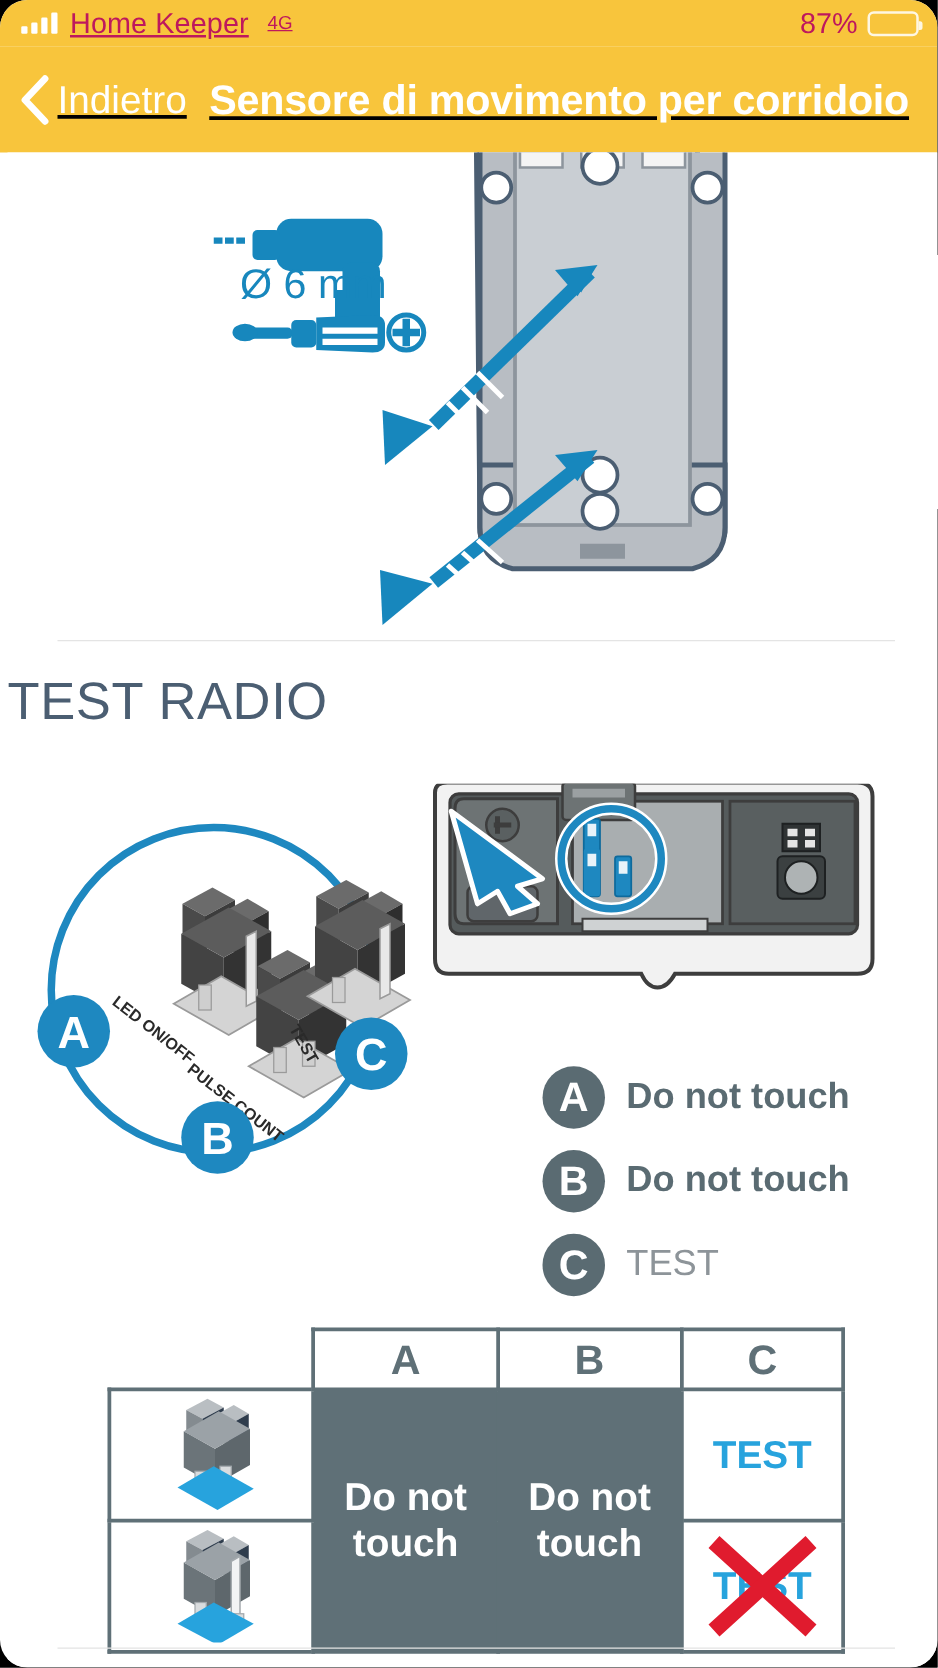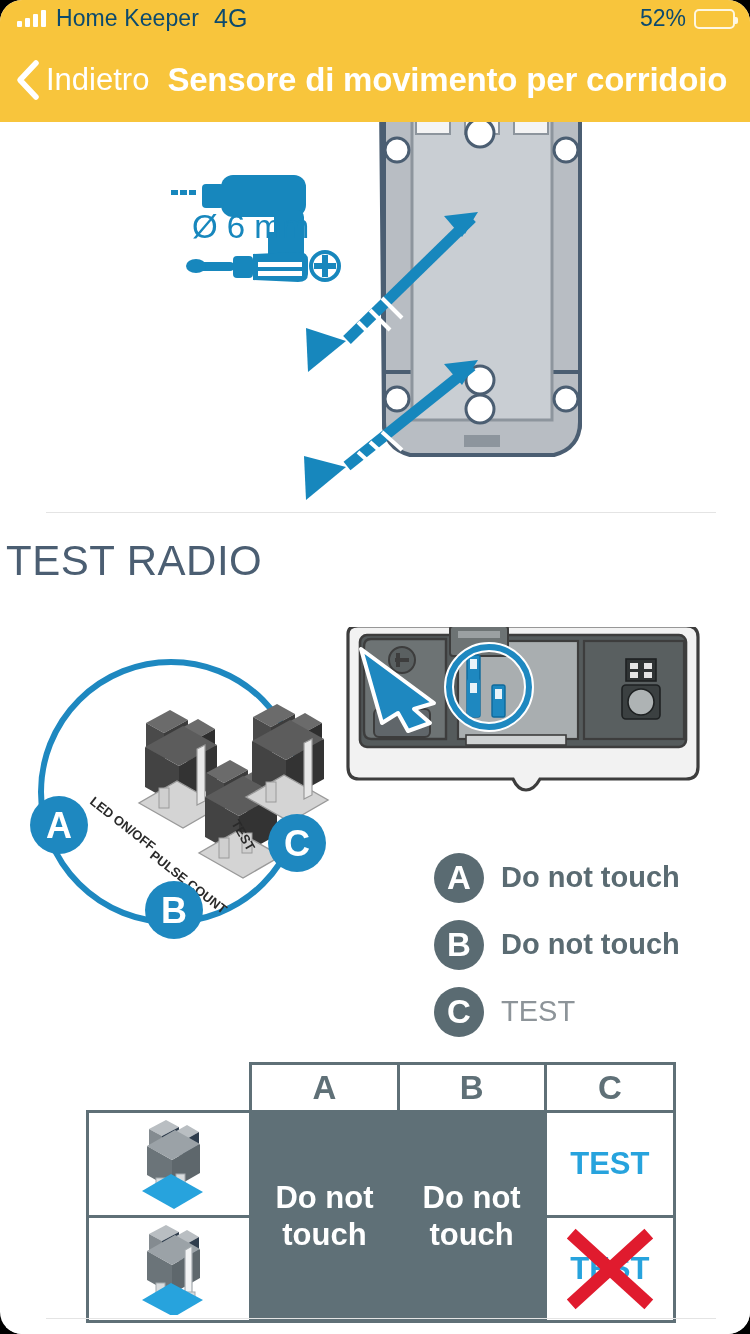--- a/index.html
+++ b/index.html
@@ -15,31 +15,31 @@
     background: #ffffff;
     border-radius: 22px;
     overflow: hidden;
   }
 
   
   #statusbar {
     position: absolute; top: 0; left: 0;
     width: 750px; height: 37px;
     background: #f8c53c;
-    color: #0c4a6e;
-    display: flex; align-items: center;
+    color: #be185d;
+    display: flex; align-items: center; text-decoration: underline;
   }
   #sig-bars { display: flex; align-items: flex-end; gap: 3px; margin-left: 17px; height: 17px; }
   #sig-bars i { display: block; width: 5px; background: #ffffff; border-radius: 1px; }
   #sig-bars i:nth-child(1) { height: 6px; }
   #sig-bars i:nth-child(2) { height: 9px; }
   #sig-bars i:nth-child(3) { height: 13px; }
   #sig-bars i:nth-child(4) { height: 17px; }
   #carrier { margin-left: 10px; font-size: 23px; letter-spacing: 0.1px; }
-  #network { margin-left: 15px; font-size: 25px; }
+  #network { margin-left: 15px; font-size: 15px; }
   #clock {
     position: absolute; left: 0; width: 750px;
     text-align: center; font-size: 23px; font-weight: bold;
     letter-spacing: 0.2px;
   }
   #batt-wrap {
     position: absolute; right: 15px; display: flex; align-items: center; gap: 8px;
   }
   #batt-pct { font-size: 23px; }
   #batt-icon {
@@ -51,21 +51,21 @@
     width: 3px; height: 7px; background: rgba(255,255,255,.85);
     border-radius: 0 2px 2px 0;
   }
   #batt-fill { width: 100%; height: 100%; background: #ffffff; border-radius: 2px; }
 
   
   #navbar {
     position: absolute; top: 37px; left: 0;
     width: 750px; height: 85px;
     background: #f8c53c;
-    display: flex; align-items: center;
+    display: flex; align-items: center; text-decoration: underline;
   }
   #back-btn { display: flex; align-items: center; margin-left: 14px; cursor: pointer; }
   #back-chevron { width: 26px; height: 42px; display: block; }
   #back-label { color: #ffffff; font-size: 31px; margin-left: 6px; }
   #nav-title {
     color: #ffffff; font-size: 33px; font-weight: bold;
     margin-left: 18px; white-space: nowrap; letter-spacing: -.2px; text-align: center;
   }
 
   
@@ -126,21 +126,21 @@
   <div id="statusbar">
     <div id="sig-bars">
       <i></i>
         <i></i>
         <i></i>
         <i></i>
     </div>
     <span id="carrier">Home Keeper</span>
     <span id="network">4G</span>
     <div id="batt-wrap">
-      <span id="batt-pct">52%</span>
+      <span id="batt-pct">87%</span>
       <span id="batt-icon"><span id="batt-fill"></span></span>
     </div>
   </div>
 
   <div id="navbar">
     <div id="back-btn">
       <svg id="back-chevron" viewBox="0 0 26 42">
         <path d="M22 4 L6 21 L22 38" fill="none" stroke="#ffffff" stroke-width="5.5" stroke-linecap="round" stroke-linejoin="round"></path>
       </svg>
       <span id="back-label">Indietro</span>

